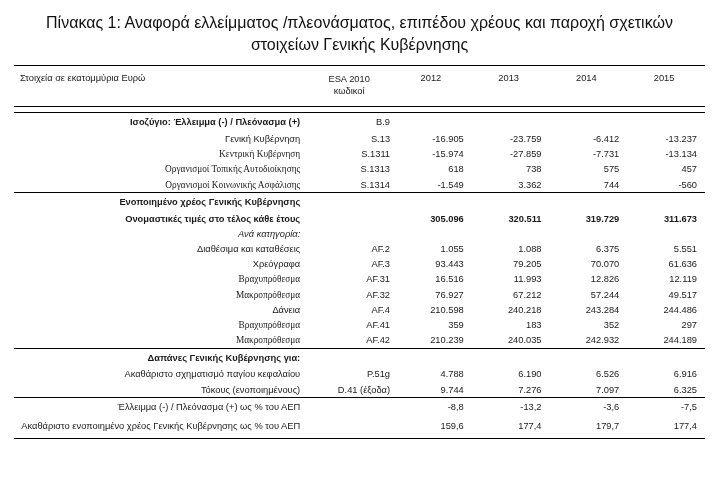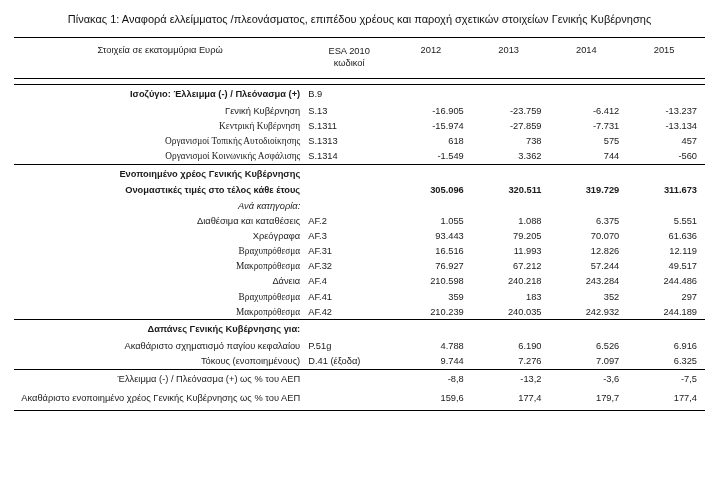--- a/index.html
+++ b/index.html
@@ -15,21 +15,21 @@
     overflow: hidden;
   }
   .page {
     position: relative;
     width: 719px;
     height: 483px;
     box-sizing: border-box;
     padding: 8px 14px 6px 14px;
   }
   .title {
-    font-size: 11px;
+    font-size: 16px;
     text-align: center;
     padding: 4px 20px 10px 20px;
     line-height: 1.35;
     color: #111;
   }
   table.fin {
     width: 100%;
     border-collapse: collapse;
     font-size: 9.3px;
     table-layout: fixed;
@@ -42,42 +42,42 @@
   }
   thead th {
     font-weight: normal;
     font-size: 9.3px;
     padding: 7px 4px 9px 4px;
     vertical-align: top;
     border-top: 1.1px solid #000;
     border-bottom: 1.1px solid #000;
   }
   thead th.h-label {
-    text-align: center;
+    text-align: left;
     padding-left: 6px;
     margin-left: 21px;
   }
   thead th.h-code {
     text-align: center;
     line-height: 1.3;
   }
   thead th.h-year {
     text-align: center;
     padding-right: 8px;
   }
   tbody td {
     padding: 2.6px 4px;
     vertical-align: middle;
   }
   td.label {
     text-align: right;
     padding-left: 6px;
   }
   td.code {
-    text-align: left;
+    text-align: right;
   }
   td.num {
     text-align: right;
     padding-right: 8px;
   }
   .bold { font-weight: bold; }
   .italic { font-style: italic; }
   .ind1 { padding-left: 30px; font-family: Liberation Serif, serif; }
   .sep-top td { border-top: 1px solid #000; }
   .spacer td { height: 5px; padding: 0; }

